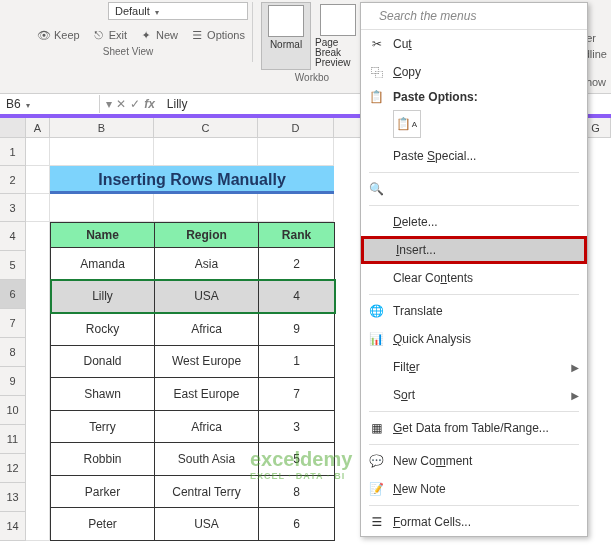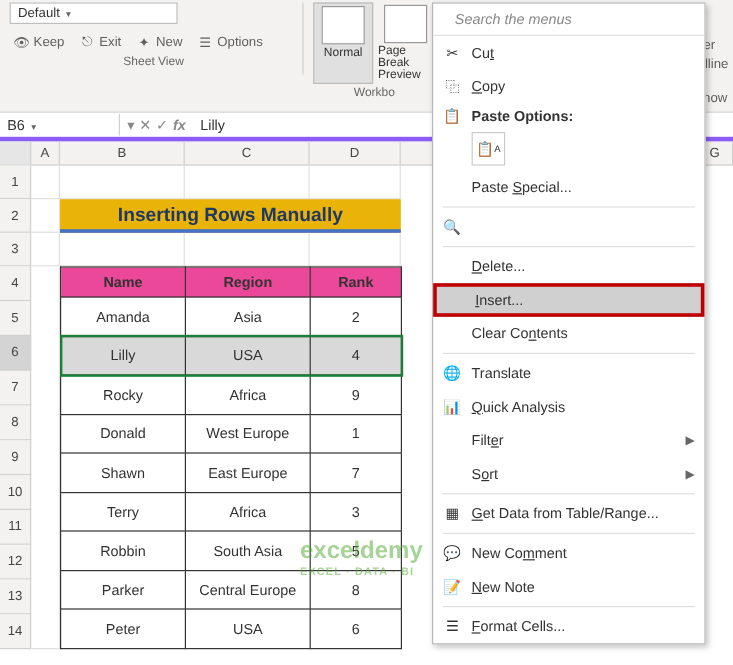--- a/index.html
+++ b/index.html
@@ -33,25 +33,25 @@
 .grid { position: relative; }
 .col-headers { display: flex; background: #f3f2f1; border-bottom: 1px solid #d0d0d0; height: 20px; }
 .corner { width: 26px; border-right: 1px solid #d0d0d0; background: #e7e6e6; }
 .col-h { border-right: 1px solid #d0d0d0; text-align: center; font-size: 11px; color: #444; line-height: 20px; }
 .colA { width: 24px; } .colB { width: 104px; } .colC { width: 104px; } .colD { width: 76px; } .colE-area { flex: 1; }
 .row { display: flex; height: 28px; }
 .row-h { width: 26px; border-right: 1px solid #d0d0d0; border-bottom: 1px solid #d0d0d0; text-align: center; font-size: 11px; color: #444; line-height: 28px; background: #f3f2f1; }
 .row-h.sel { background: #d4d4d4; }
 .cell { border-right: 1px solid #e0e0e0; border-bottom: 1px solid #e0e0e0; }
 .cA { width: 24px; } .cB { width: 104px; } .cC { width: 104px; } .cD { width: 76px; }
-.title-cell { width: 284px; height: 28px; background: #eab308; text-align: center; line-height: 28px; font-size: 16px; color: #1f3864; font-weight: 600; border-bottom: 3px solid #4472c4; }
+.title-cell { width: 284px; height: 28px; background: #7dd3fc; text-align: center; line-height: 28px; font-size: 16px; color: #1f3864; font-weight: 600; border-bottom: 3px solid #4472c4; }
 
 
 .tbl { border-collapse: collapse; }
-.tbl th { background: #ec4899; border: 1px solid #333; text-align: center; font-weight: 700; font-size: 12px; padding: 5px 0; width: 104px; }
+.tbl th { background: #86efac; border: 1px solid #333; text-align: center; font-weight: 700; font-size: 12px; padding: 5px 0; width: 104px; }
 .tbl th.rank { width: 76px; }
 .tbl td { border: 1px solid #333; text-align: center; font-size: 12px; padding: 5px 0; background: #fff; }
 .tbl tr.sel td { background: #d9d9d9; }
 .tbl tr.sel { outline: 2px solid #1a7f37; outline-offset: -1px; }
 
 .grid-body { position: relative; }
 
 
 .ctx-menu { position: absolute; top: 2px; left: 360px; width: 228px; background: #fff; border: 1px solid #b8b8b8; box-shadow: 2px 2px 5px rgba(0,0,0,0.25); font-size: 12px; z-index: 10; }
 .ctx-search { padding: 6px 18px; border-bottom: 1px solid #e0e0e0; }
@@ -72,21 +72,21 @@
 .watermark small { font-size: 9px; display: block; letter-spacing: 1px; }
 
 
 .colG { width: 30px; text-align: center; font-size: 11px; border-right:1px solid #d0d0d0; line-height:20px; }
 </style>
 </head>
 <body>
 
 <div class="ribbon">
   <div style="display:flex; align-items:flex-start;">
-    <div class="ribbon-group" style="align-items:flex-start; width:240px;">
+    <div class="ribbon-group" style="align-items:flex-end; width:240px;">
       <div class="default-box">
         <span>Default</span>
         <span class="dropdown-arrow">▾</span>
       </div>
       <div class="ribbon-actions">
         <div class="action-btn">
           <span class="action-icon">👁</span>
           <span>Keep</span>
         </div>
         <div class="action-btn">
@@ -233,21 +233,21 @@
               <td>Africa</td>
               <td>3</td>
             </tr>
           <tr>
               <td>Robbin</td>
               <td>South Asia</td>
               <td>5</td>
             </tr>
           <tr>
               <td>Parker</td>
-              <td>Central Europe</td>
+              <td>Central Terry</td>
               <td>8</td>
             </tr>
           <tr>
               <td>Peter</td>
               <td>USA</td>
               <td>6</td>
             </tr>
         </tbody>
       </table>
     </div>

